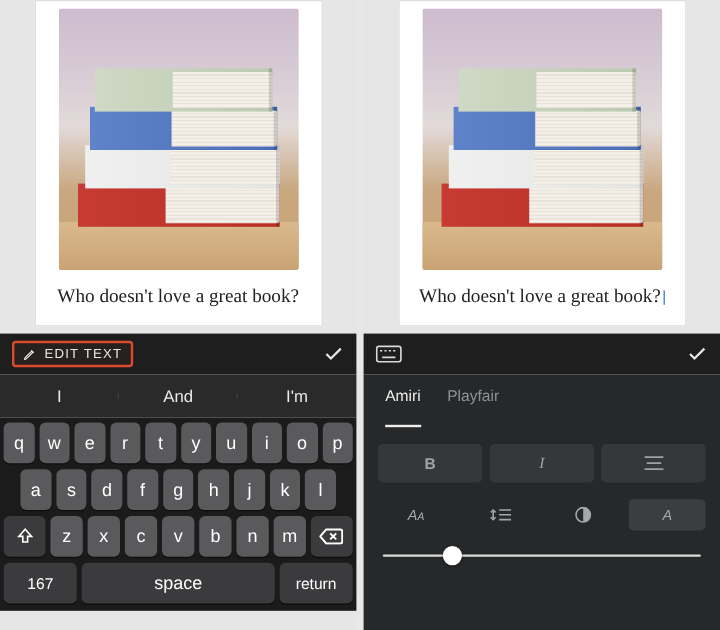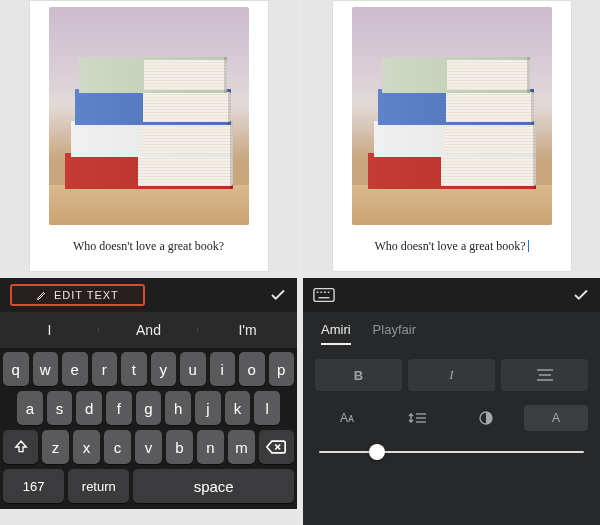--- a/index.html
+++ b/index.html
@@ -73,39 +73,39 @@
   .b1 .spine{ background: linear-gradient(90deg,#c63b33,#b82f28); }
   .b2 { bottom:68px; width:162px; left:22px; }
   .b2 .spine{ background: linear-gradient(90deg,#f0f0f0,#e4e4e4); }
   .b3 { bottom:100px; width:156px; left:26px; }
   .b3 .spine{ background: linear-gradient(90deg,#5e83c9,#4a6fb6); }
   .b4 { bottom:132px; width:148px; left:30px; }
   .b4 .spine{ background: linear-gradient(90deg,#cfd9c5,#bccab0); }
   .caption {
     margin-top: 14px;
     font-family: Georgia, "Times New Roman", serif;
-    font-size: 12px;
+    font-size: 16px;
     color: #222;
   }
   .caret { display:inline-block; width:1px; height:12px; background:#2a6fd6; margin-left:2px; vertical-align:-2px; }
 
   
   .editbar {
     height: 34px;
     background: #1e1e1e;
     display:flex; align-items:center; justify-content:space-between;
     padding: 0 10px;
     color:#e6e6e6;
     font-size:11px;
     letter-spacing:1px;
   }
   .edit-chip {
     display:flex; align-items:center; gap:6px;
     border: 2px solid #d94b2c;
-    padding: 3px 24px;
+    padding: 3px 7px;
     border-radius:3px;
     background: rgba(217,75,44,0.05);
   }
   .suggestions {
     height: 36px;
     background: #2a2a2b;
     display:flex; align-items:center; justify-content:space-around;
     color:#eaeaea; font-size:14px;
   }
   .sug { flex:1; text-align:center; position:relative; }
@@ -139,33 +139,33 @@
     padding:0 10px; color:#d9d9d9;
   }
   .panel {
     flex:1; background:#262829; color:#cfcfcf;
     padding: 10px 12px 14px 12px;
     display:flex; flex-direction:column; gap:14px;
   }
   .fonts {
     display:flex; gap:22px; font-size:13px; padding:0 6px;
   }
-  .fonts span { color:#8f9192; padding-bottom:6px; }
+  .fonts span { color:#8f9192; padding-bottom:17px; }
   .fonts span.active { color:#ededed; border-bottom:2px solid #ededed; }
   .segrow {
     display:flex; gap:6px; height:32px;
   }
   .seg {
     background:#34383a;
     color:#9ea2a4;
     flex:1; display:flex; align-items:center; justify-content:center;
     border-radius:4px; font-size:13px;
   }
   .iconrow {
-    display:flex; gap:6px; align-items:flex-end;
+    display:flex; gap:6px; align-items:flex-end;font-style:italic;
   }
   .iconbtn { flex:1; height:26px; display:flex; align-items:center; justify-content:center; color:#a5a8aa; font-size:12px; }
   .iconbtn.pill { background:#3a3e40; border-radius:4px; }
   .slider-wrap { display:flex; align-items:center; gap:10px; padding:6px 4px 0 4px; }
   .track { flex:1; height:2px; background:#dcdcdc; position:relative; border-radius:2px; }
   .thumb { position:absolute; top:50%; width:16px; height:16px; background:#fff; border-radius:50%; transform:translate(-50%,-50%); box-shadow:0 1px 3px rgba(0,0,0,0.4); }
   svg { display:block; }
 </style>
 </head>
 <body>
@@ -260,22 +260,22 @@
         <div class="key dark del">
           <svg width="20" height="14" viewBox="0 0 24 16" fill="none" stroke="#fff" stroke-width="2">
             <path d="M7 1h14a2 2 0 0 1 2 2v10a2 2 0 0 1-2 2H7l-6-7 6-7z"></path>
             <line x1="11" y1="5" x2="17" y2="11"></line>
             <line x1="17" y1="5" x2="11" y2="11"></line>
           </svg>
         </div>
       </div>
     <div class="krow">
       <div class="key num">167</div>
+      <div class="key space dark">space</div>
       <div class="key ret">return</div>
-      <div class="key space dark">space</div>
     </div>
   </div>
 </div>
 
 <div class="pane">
   <div class="canvas">
     <div class="card">
       <div class="photo">
         <div class="bg"></div>
         <div class="table"></div>

